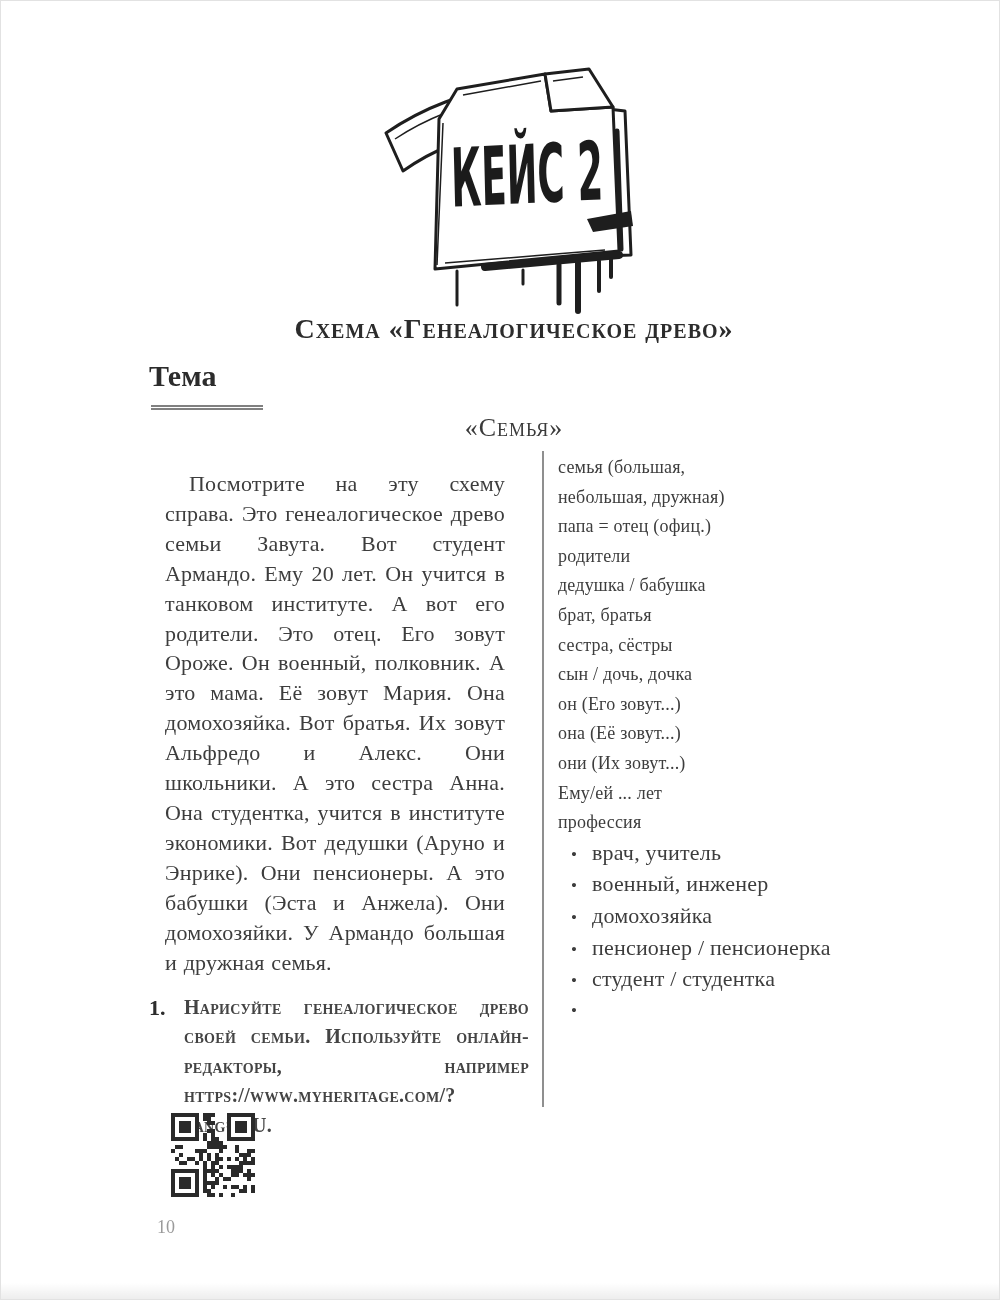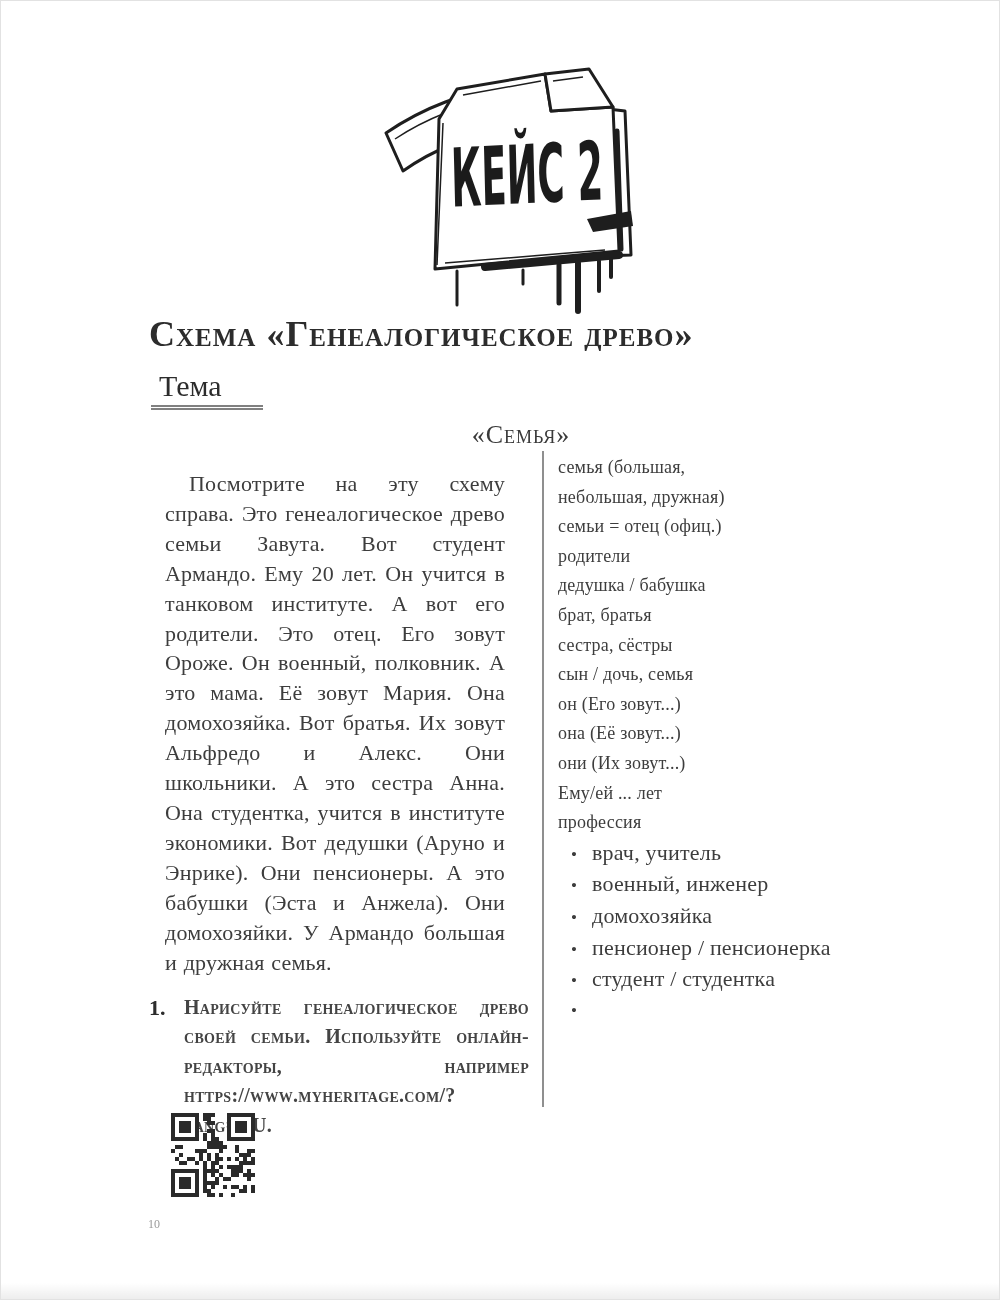--- a/index.html
+++ b/index.html
@@ -13,33 +13,33 @@
     border:1px solid var(--border);box-sizing:border-box;overflow:hidden;
   }
   .page::after{
     content:"";position:absolute;left:0;right:0;bottom:0;height:16px;
     background:linear-gradient(to bottom, rgba(0,0,0,0), rgba(0,0,0,0.07));
     pointer-events:none;
   }
   .banner{position:absolute;left:372px;top:58px;width:272px;height:258px;}
   .doc-title{
     position:absolute;left:148px;top:312px;width:730px;margin:0;
-    text-align:left;font-variant:small-caps;font-weight:bold;
-    font-size:36px;letter-spacing:1px;color:var(--heading);
+    text-align:center;font-variant:small-caps;font-weight:bold;
+    font-size:28px;letter-spacing:1px;color:var(--heading);
   }
   .section-label{
-    position:absolute;left:148px;top:358px;margin:10px;
-    font-weight:normal;font-size:30px;line-height:1.1;color:var(--heading);
+    position:absolute;left:148px;top:358px;margin:0;
+    font-weight:bold;font-size:30px;line-height:1.1;color:var(--heading);
   }
   .section-underline{
     position:absolute;left:150px;top:404px;width:112px;height:5px;
     border-top:2px solid #808080;border-bottom:2px solid #808080;box-sizing:border-box;
   }
   .topic-title{
-    position:absolute;left:148px;top:412px;width:730px;margin:7px;
+    position:absolute;left:148px;top:412px;width:730px;margin:0;
     text-align:center;font-variant:small-caps;font-weight:normal;
     font-size:26px;letter-spacing:1px;color:#3a3a3a;
   }
   .left-col{position:absolute;left:148px;top:452px;width:372px;}
   .paragraph{
     margin:16px;font-size:22px;line-height:29.9px;text-align:justify;
     text-indent:24px;letter-spacing:0.2px;word-spacing:1px;color:var(--body);
   }
   .column-divider{
     position:absolute;left:541px;top:450px;width:2px;height:656px;
@@ -51,21 +51,21 @@
   .bullet-glyph{width:10px;flex:none;font-size:17px;color:var(--body);}
   .bullet-text{padding-left:11px;letter-spacing:0.2px;}
   .task-item{position:absolute;left:148px;top:992px;width:380px;display:flex;}
   .task-number{flex:none;width:35px;font-weight:bold;font-size:22px;line-height:29.4px;color:var(--heading);}
   .task-text{
     flex:1;font-variant:small-caps;font-weight:600;font-size:20px;
     line-height:29.4px;text-align:justify;color:#444;
     overflow-wrap:anywhere;letter-spacing:0.3px;
   }
   .qr{position:absolute;left:170px;top:1112px;width:84px;height:84px;}
-  .page-num{position:absolute;left:147px;top:1216px;font-size:12px;color:var(--muted);}
+  .page-num{position:absolute;left:156px;top:1216px;font-size:18px;color:var(--muted);}
 </style>
 </head>
 <body>
 
 <div class="page">
 
   <div class="banner">
     <svg viewBox="0 0 272 258" width="272" height="258">
 
       <path d="M134,30 C96,30 48,50 13,74 L30,112 C64,88 104,74 144,68 Z" fill="#ffffff" stroke="#1e1e1e" stroke-width="3" stroke-linejoin="round"></path>
@@ -107,26 +107,26 @@
 
   <div class="left-col">
     <p class="paragraph">Посмотрите на эту схему справа. Это генеалогическое древо семьи Завута. Вот студент Армандо. Ему 20 лет. Он учится в танковом институте. А вот его родители. Это отец. Его зовут Ороже. Он военный, полковник. А это мама. Её зовут Мария. Она домохозяйка. Вот братья. Их зовут Альфредо и Алекс. Они школьники. А это сестра Анна. Она студентка, учится в институте экономики. Вот дедушки (Аруно и Энрике). Они пенсионеры. А это бабушки (Эста и Анжела). Они домохозяйки. У Армандо большая и дружная семья.</p>
   </div>
 
   <div class="column-divider"></div>
 
   <div class="right-col">
     <div class="vocab-line">семья (большая,</div>
     <div class="vocab-line">небольшая, дружная)</div>
-    <div class="vocab-line">семьи = отец (офиц.)</div>
+    <div class="vocab-line">папа = отец (офиц.)</div>
     <div class="vocab-line">родители</div>
     <div class="vocab-line">дедушка / бабушка</div>
     <div class="vocab-line">брат, братья</div>
     <div class="vocab-line">сестра, сёстры</div>
-    <div class="vocab-line">сын / дочь, семья</div>
+    <div class="vocab-line">сын / дочь, дочка</div>
     <div class="vocab-line">он (Его зовут...)</div>
     <div class="vocab-line">она (Её зовут...)</div>
     <div class="vocab-line">они (Их зовут...)</div>
     <div class="vocab-line">Ему/ей ... лет</div>
     <div class="vocab-line">профессия</div>
 
     <div class="bullet-row">
       <span class="bullet-glyph">•</span>
       <span class="bullet-text">врач, учитель</span>
     </div>

